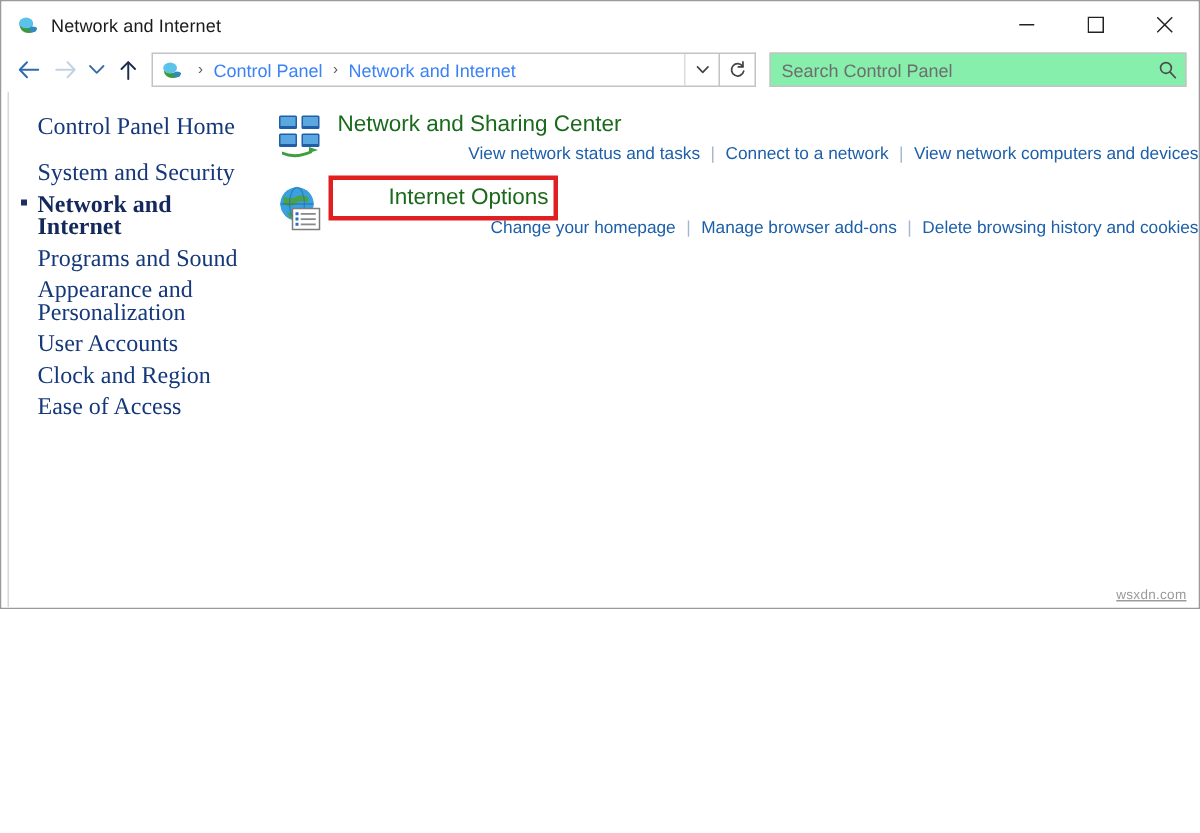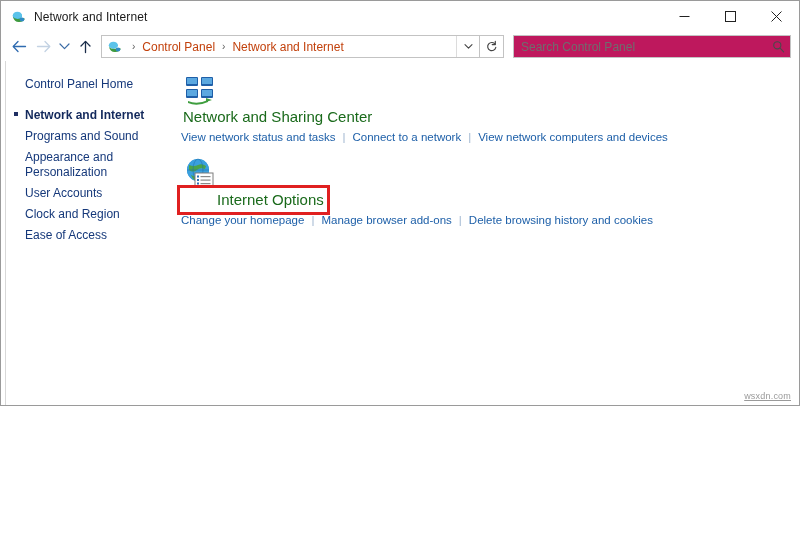--- a/index.html
+++ b/index.html
@@ -75,21 +75,21 @@
     display: flex; align-items: center;
     min-width: 0;
   }
   .crumb-icon {
     width: 16px; height: 16px;
     margin: 0 4px 0 5px;
     position: relative;
     flex: 0 0 auto;
   }
   .crumb {
-    font-size: 12px; color: #c2410c;
+    font-size: 12px; color: #3b82f6;
     white-space: nowrap;
     padding: 0 2px;
   }
   .crumb-sep {
     font-size: 10px; color: #5a5a5a;
     padding: 0 5px;
     user-select: none;
   }
   .crumb-spacer { flex: 1 1 auto; }
   .crumb-chevron {
@@ -106,21 +106,21 @@
     display: flex; align-items: center; justify-content: center;
     color: #3a3a3a;
     flex: 0 0 auto;
   }
   .searchbox {
     width: 278px; height: 23px;
     border: 1px solid #c3c3c3;
     margin-left: 9px;
     display: flex; align-items: center;
     flex: 0 0 auto;
-    background: #be185d;
+    background: #86efac;
   }
   .searchbox input {
     flex: 1 1 auto; border: none; outline: none;
     font-size: 12px; color: #111;
     padding-left: 7px;
     background: transparent;
     font-family: "Liberation Sans", sans-serif;
     min-width: 0;
   }
   .searchbox input::placeholder { color: #6e6e6e; }
@@ -145,46 +145,46 @@
     padding-top: 13px;
     position: relative;
   }
   .sideline {
     position: absolute;
     left: 4px; top: 0; bottom: 0;
     width: 1px; background: #d8d8d8;
   }
   .side-item {
     position: relative;
-    font-size: 12px;
+    font-size: 16px;
     color: #15387a;
     line-height: 15px;
     padding: 3px 8px 3px 24px;
     white-space: pre-line;
+    font-family: Liberation Serif, serif;
   }
   .side-item.home { margin-bottom: 10px; }
   .side-item.current { font-weight: bold; color: #13295c; }
   .side-item.current::before {
     content: "";
     position: absolute;
     left: 13px; top: 7px;
     width: 4px; height: 4px;
     background: #1f2f62;
   }
 
   .content {
     flex: 1 1 auto;
     padding-top: 11px;
     position: relative;
   }
 
   .cat {
     display: flex;
     margin-bottom: 10px;
-    flex-direction: column;
   }
   .cat-icon {
     width: 32px; height: 32px;
     flex: 0 0 auto;
     margin: 2px 7px 0 3px;
     position: relative;
   }
   .cat-body { flex: 1 1 auto; min-width: 0; }
   .cat-title {
     font-size: 15px;
@@ -198,20 +198,21 @@
     outline: 3px solid #e02020;
     outline-offset: 1px;
     padding-left: 36px;
   }
   .cat-links {
     margin-top: 2px;
     font-size: 11.5px;
     line-height: 15px;
     color: #1d5fa8;
     white-space: nowrap;
+    text-align: right;
   }
   .cat-links a { color: #1d5fa8; text-decoration: none; }
   .link-sep { color: #9fb6d0; padding: 0 7px; }
 
   
   .watermark {
     position: absolute;
     right: 8px; bottom: 4px;
     font-size: 9px;
     color: #9a9a9a;
@@ -321,20 +322,21 @@
       </span>
     </div>
   </div>
 
   <div class="body">
 
     <div class="sidebar">
       <div class="sideline"></div>
 
       <div class="side-item home">Control Panel Home</div>
+      <div class="side-item">System and Security</div>
       <div class="side-item current">Network and Internet</div>
       <div class="side-item">Programs and Sound</div>
       <div class="side-item">Appearance and
 Personalization</div>
       <div class="side-item">User Accounts</div>
       <div class="side-item">Clock and Region</div>
       <div class="side-item">Ease of Access</div>
     </div>
 
     <div class="content">

